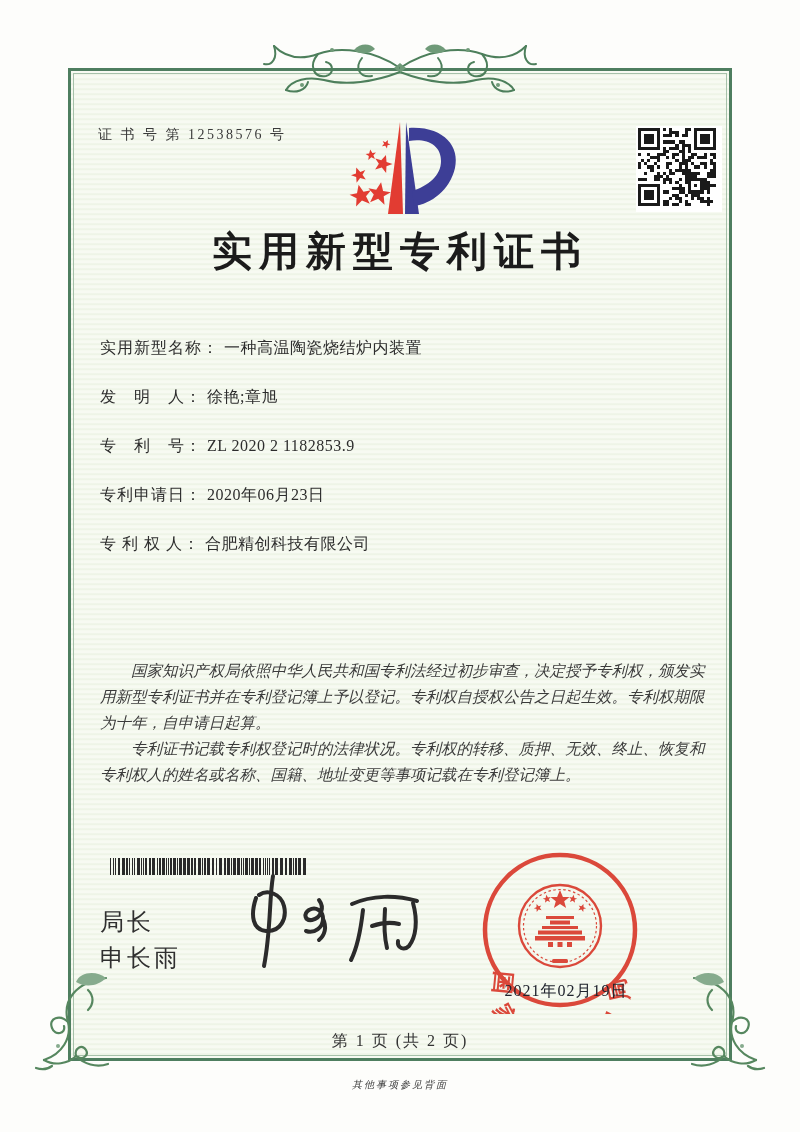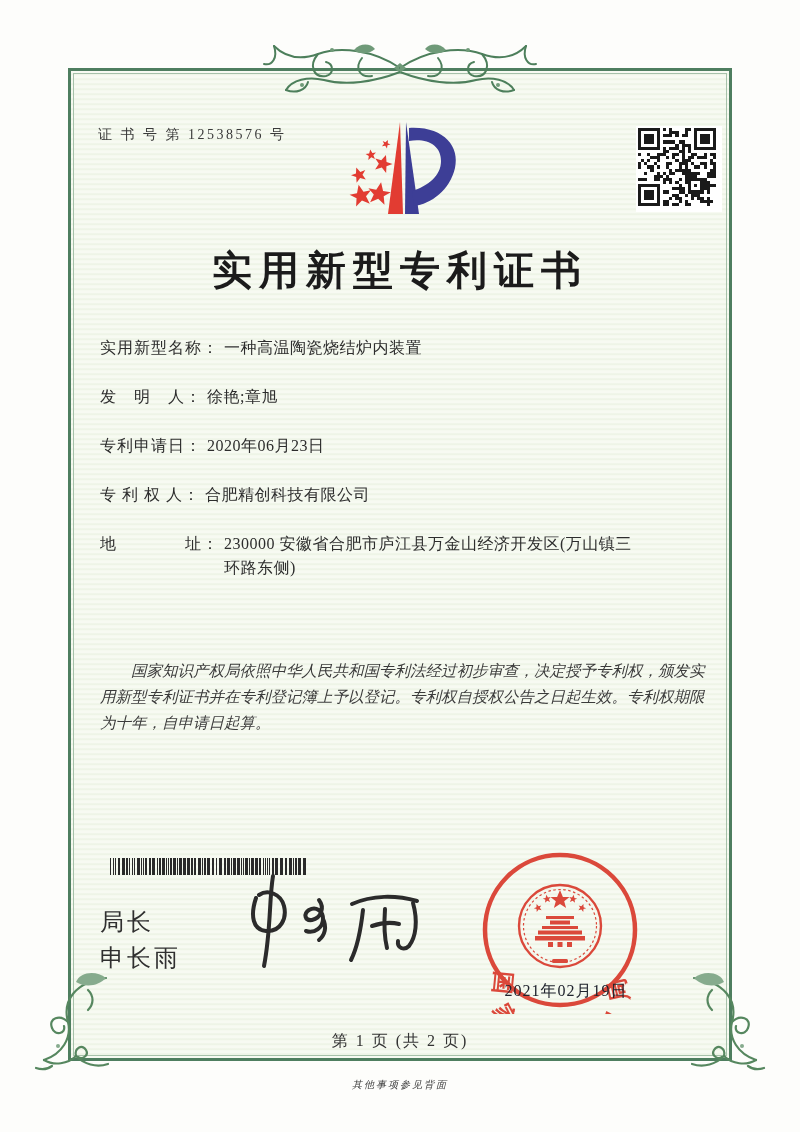--- a/index.html
+++ b/index.html
@@ -19,21 +19,21 @@
     content:"";position:absolute;inset:2px;border:1px solid #a6c1aa;pointer-events:none;
   }
   
   .orn-top{position:absolute;left:262px;top:38px;width:276px;height:60px;z-index:3;}
   .orn-bl{position:absolute;left:28px;top:970px;width:88px;height:106px;z-index:3;}
   .orn-br{position:absolute;left:684px;top:970px;width:88px;height:106px;z-index:3;transform:scaleX(-1);}
   
   .cert-no{position:absolute;left:98px;top:126px;font-size:14px;letter-spacing:2.5px;color:#3a3a3a;z-index:4;}
   .logo{position:absolute;left:348px;top:114px;width:124px;height:112px;z-index:4;}
   .qr{position:absolute;left:636px;top:126px;width:82px;height:82px;z-index:4;background:#fff;padding:2px;}
-  .title{position:absolute;left:68px;top:243px;width:664px;text-align:center;
+  .title{position:absolute;left:68px;top:224px;width:664px;text-align:center;
     font-size:40px;font-weight:bold;letter-spacing:7px;color:#1b1b1b;z-index:4;}
   
   .fields{position:absolute;left:100px;top:336px;width:606px;font-size:16px;color:#2d2d2d;z-index:4;}
   .field-row{margin-bottom:26px;line-height:23px;position:relative;}
   .flabel{letter-spacing:1px;}
   .fvalue{margin-left:5px;letter-spacing:0.5px;}
   .fvalue.wrap{display:inline-block;vertical-align:top;width:420px;line-height:24px;}
   .field-row.addr{margin-bottom:8px;}
   .grant-right{position:absolute;left:302px;top:0;}
   
@@ -345,32 +345,33 @@
 <div class="title">实用新型专利证书</div>
 
 <div class="fields">
   <div class="field-row">
     <span class="flabel">实用新型名称：</span><span class="fvalue">一种高温陶瓷烧结炉内装置</span>
   </div>
   <div class="field-row">
     <span class="flabel">发　明　人：</span><span class="fvalue">徐艳;章旭</span>
   </div>
   <div class="field-row">
+    <span class="flabel">专　利　号：</span><span class="fvalue">ZL 2020 2 1182853.9</span>
+  </div>
+  <div class="field-row">
     <span class="flabel">专利申请日：</span><span class="fvalue">2020年06月23日</span>
   </div>
   <div class="field-row">
     <span class="flabel">专 利 权 人：</span><span class="fvalue">合肥精创科技有限公司</span>
   </div>
-  <div class="field-row addr">
-    <span class="flabel">地　　　　址：</span><span class="fvalue wrap">230000 安徽省合肥市庐江县万金山经济开发区(万山镇三环路东侧)</span>
-  </div>
 </div>
 
 <div class="bodytext">
   <p>国家知识产权局依照中华人民共和国专利法经过初步审查，决定授予专利权，颁发实用新型专利证书并在专利登记簿上予以登记。专利权自授权公告之日起生效。专利权期限为十年，自申请日起算。</p>
+  <p>专利证书记载专利权登记时的法律状况。专利权的转移、质押、无效、终止、恢复和专利权人的姓名或名称、国籍、地址变更等事项记载在专利登记簿上。</p>
 </div>
 
 <div class="barcode">
   <svg id="barcode" width="198" height="17" viewBox="0 0 198 17" shape-rendering="crispEdges">
       <rect x="0" y="0" width="1" height="17" fill="#2a2a2a"></rect>
       <rect x="3" y="0" width="1" height="17" fill="#2a2a2a"></rect>
       <rect x="5" y="0" width="1" height="17" fill="#2a2a2a"></rect>
       <rect x="8" y="0" width="2" height="17" fill="#2a2a2a"></rect>
       <rect x="12" y="0" width="3" height="17" fill="#2a2a2a"></rect>
       <rect x="16" y="0" width="2" height="17" fill="#2a2a2a"></rect>

